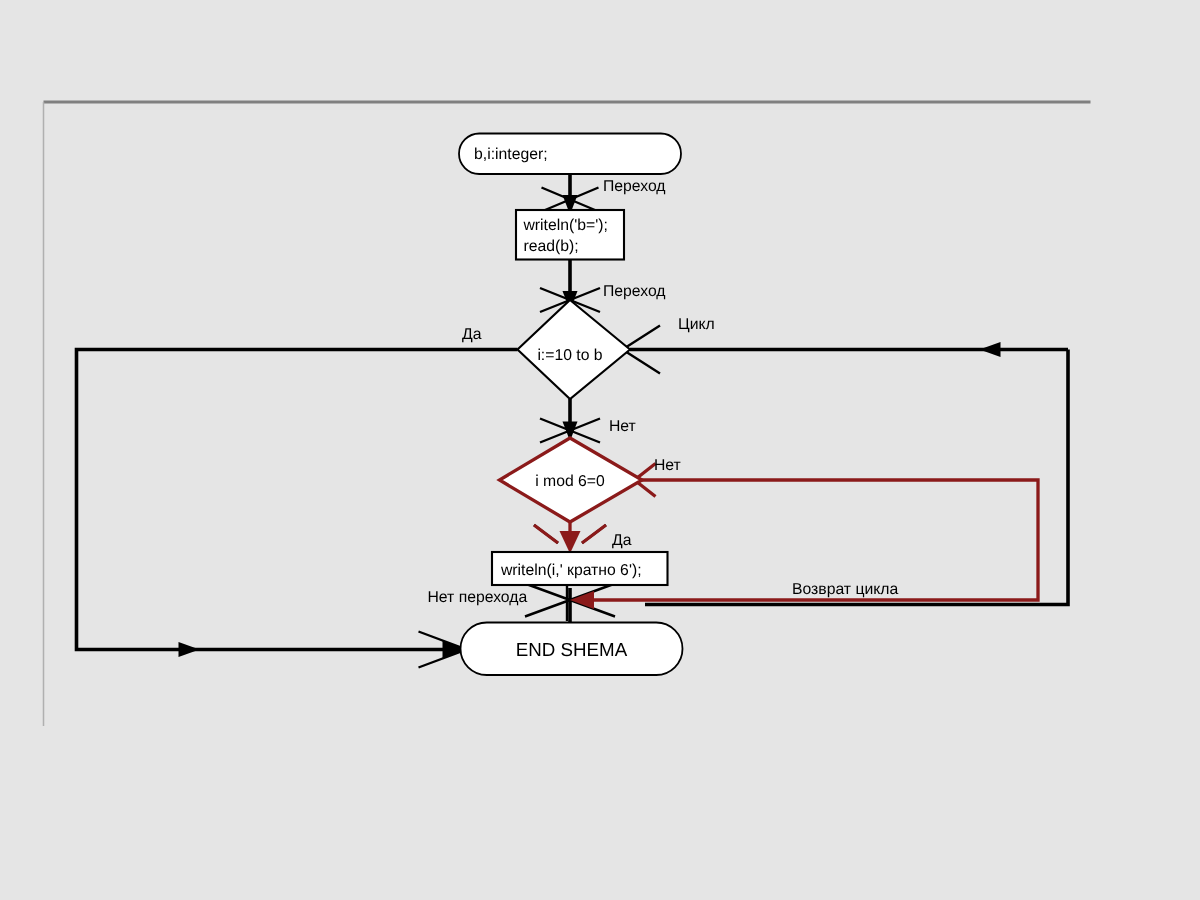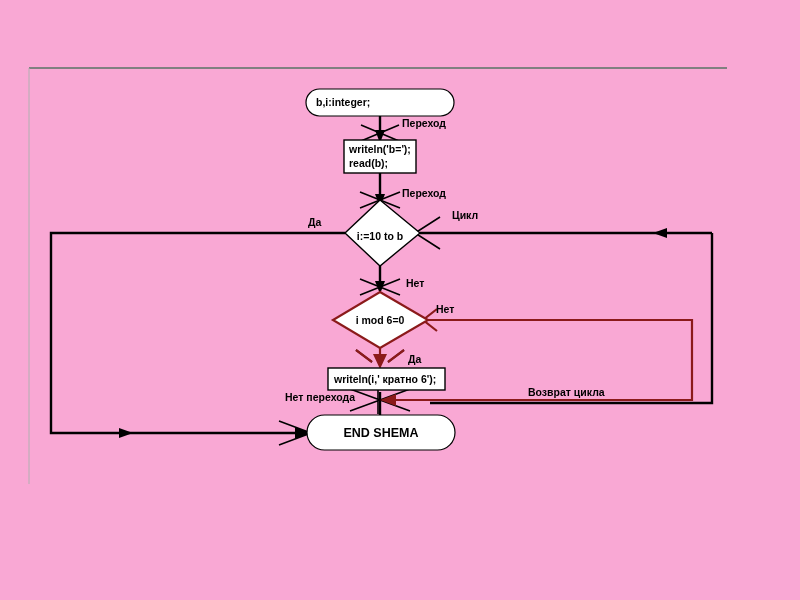--- a/index.html
+++ b/index.html
@@ -4,24 +4,23 @@
 <style>
   html, body {
     margin: 0;
     padding: 0;
     background: #ffffff;
   }
   #page {
     position: relative;
     width: 800px;
     height: 600px;
-    background: #f9a8d4;
+    background: #e5e5e5;
     overflow: hidden;
     font-family: "Liberation Sans", sans-serif;
-    font-weight: bold;
   }
   #flow-svg {
     position: absolute;
     left: 0;
     top: 0;
     width: 800px;
     height: 600px;
   }
   .node-text {
     font-family: "Liberation Sans", sans-serif;

